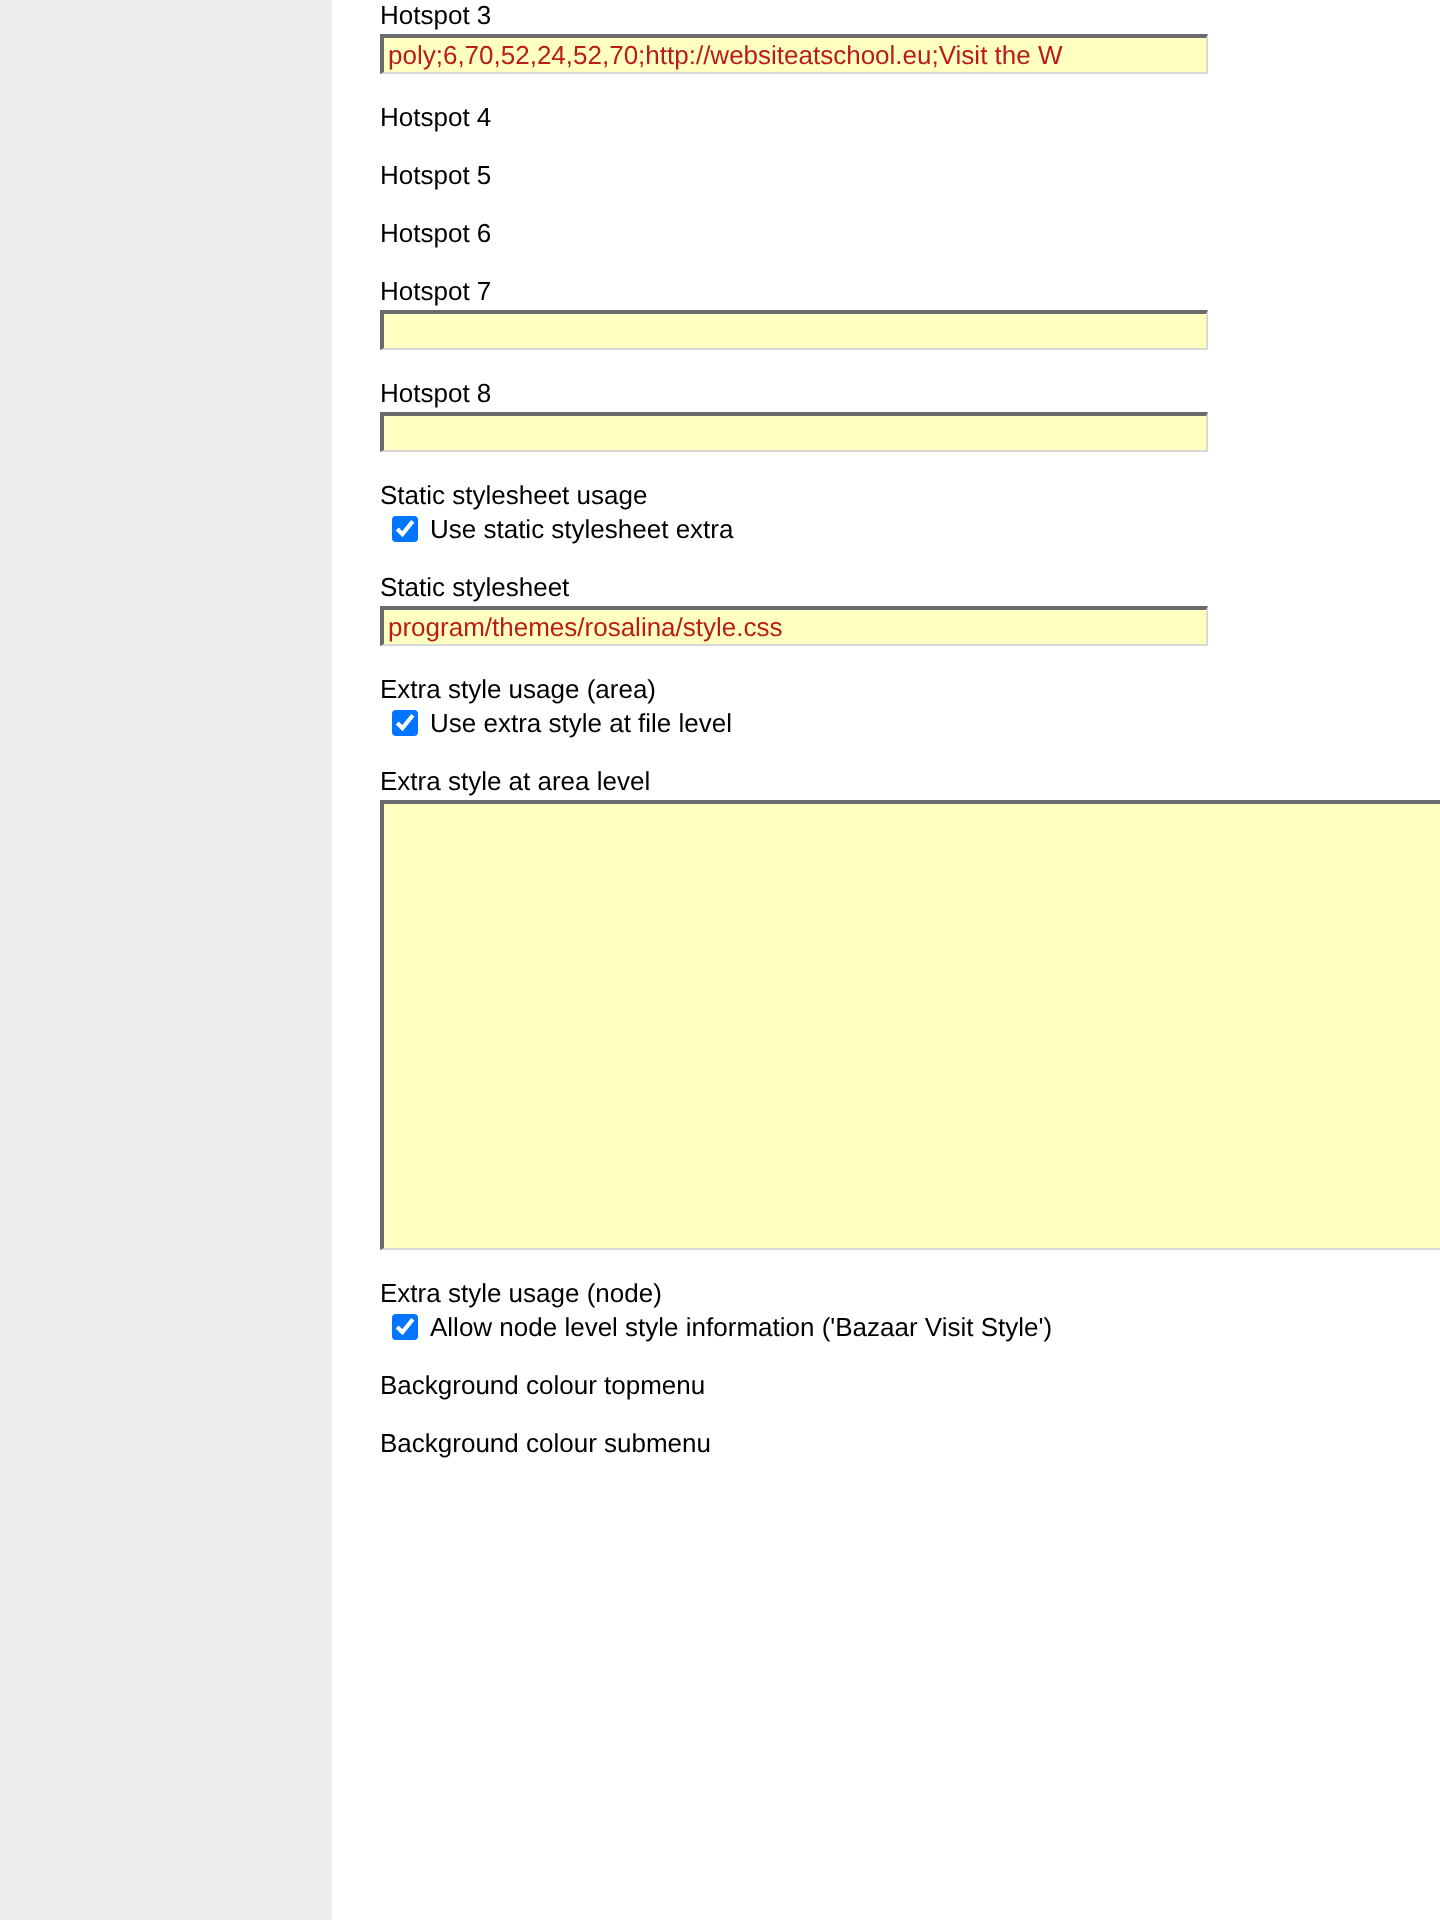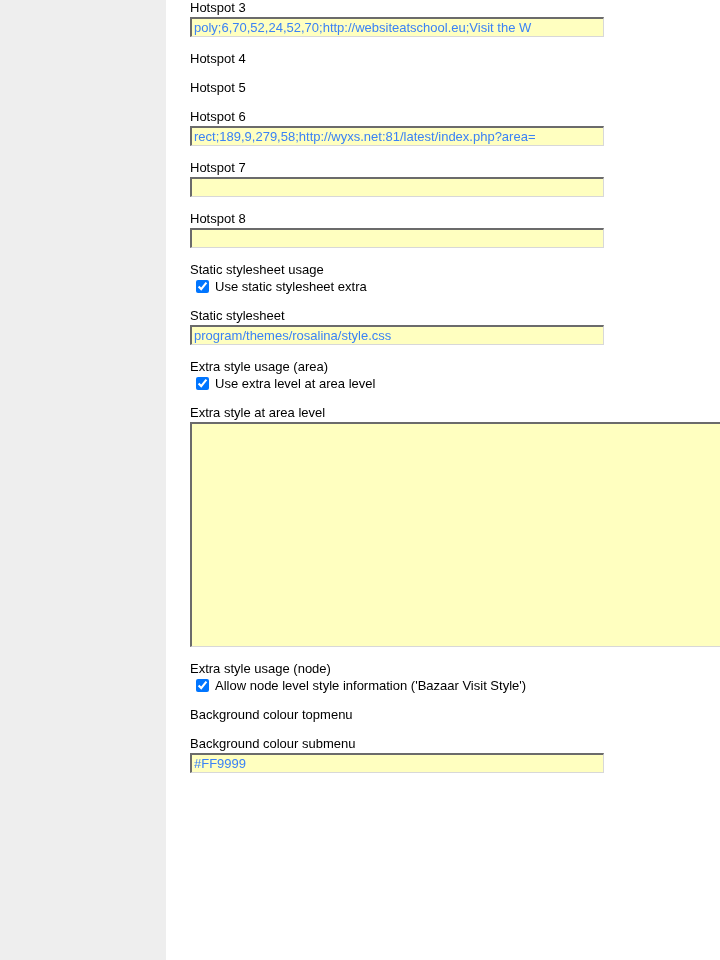--- a/index.html
+++ b/index.html
@@ -41,21 +41,21 @@
     width: 414px;
     height: 20px;
     background: #FFFFC0;
     border-top: 2px solid #6b6b6b;
     border-left: 2px solid #6b6b6b;
     border-right: 1px solid #d8d8d8;
     border-bottom: 1px solid #d8d8d8;
     font-family: Arial, Helvetica, sans-serif;
     font-size: 13px;
     padding: 1px 2px 1px 2px;
-    color: #3b82f6;
+    color: #b91c1c;
     overflow: hidden;
     white-space: nowrap;
   }
   .textarea {
     display: block;
     box-sizing: border-box;
     width: 600px;      
     height: 225px;
     background: #FFFFC0;
     border-top: 2px solid #6b6b6b;
@@ -98,21 +98,20 @@
           <input type="text" class="text-input" value="poly;6,70,52,24,52,70;http://websiteatschool.eu;Visit the W" style="">
         </div>
         <div class="field">
           <div class="field-label">Hotspot 4</div>
         </div>
         <div class="field">
           <div class="field-label">Hotspot 5</div>
         </div>
         <div class="field">
           <div class="field-label">Hotspot 6</div>
-          <input type="text" class="text-input" value="rect;189,9,279,58;http://wyxs.net:81/latest/index.php?area=" style="">
         </div>
         <div class="field">
           <div class="field-label">Hotspot 7</div>
           <input type="text" class="text-input" style="">
         </div>
         <div class="field">
           <div class="field-label">Hotspot 8</div>
           <input type="text" class="text-input" style="">
         </div>
       </div>
@@ -127,21 +126,21 @@
 
     <div class="field">
       <div class="field-label">Static stylesheet</div>
       <input class="text-input" type="text" value="program/themes/rosalina/style.css" style="">
     </div>
 
     <div class="field">
       <div class="field-label">Extra style usage (area)</div>
       <div class="checkbox-row">
         <input type="checkbox" id="cb-area" checked="" style="">
-        <label for="cb-area">Use extra level at area level</label>
+        <label for="cb-area">Use extra style at file level</label>
       </div>
     </div>
 
     <div class="field">
       <div class="field-label">Extra style at area level</div>
       <textarea class="textarea" style=""></textarea>
     </div>
 
     <div class="field">
       <div class="field-label">Extra style usage (node)</div>
@@ -150,17 +149,16 @@
         <label for="cb-node">Allow node level style information ('Bazaar Visit Style')</label>
       </div>
     </div>
 
     <div class="field">
       <div class="field-label">Background colour topmenu</div>
     </div>
 
     <div class="field" style="margin-bottom:0">
       <div class="field-label">Background colour submenu</div>
-      <input class="text-input" type="text" value="#FF9999" style="">
     </div>
 
   </div>
 </div>
 
 </body></html>

